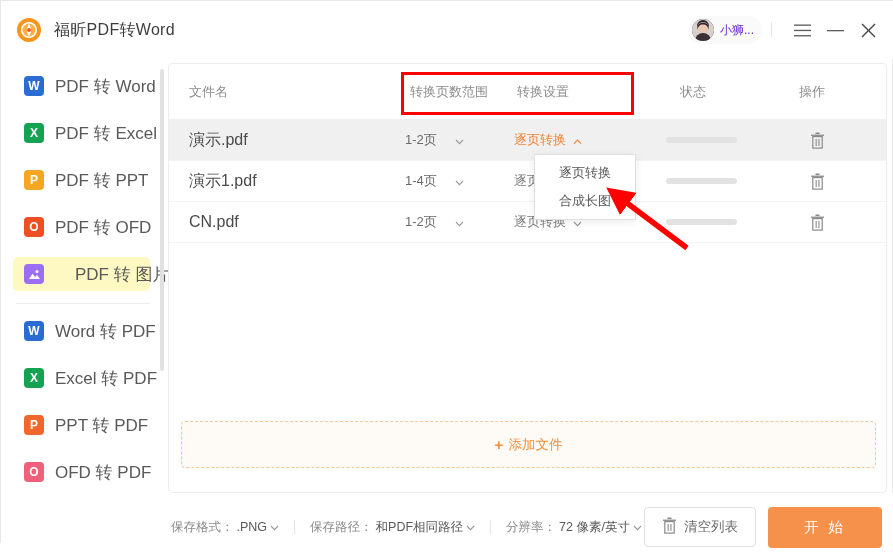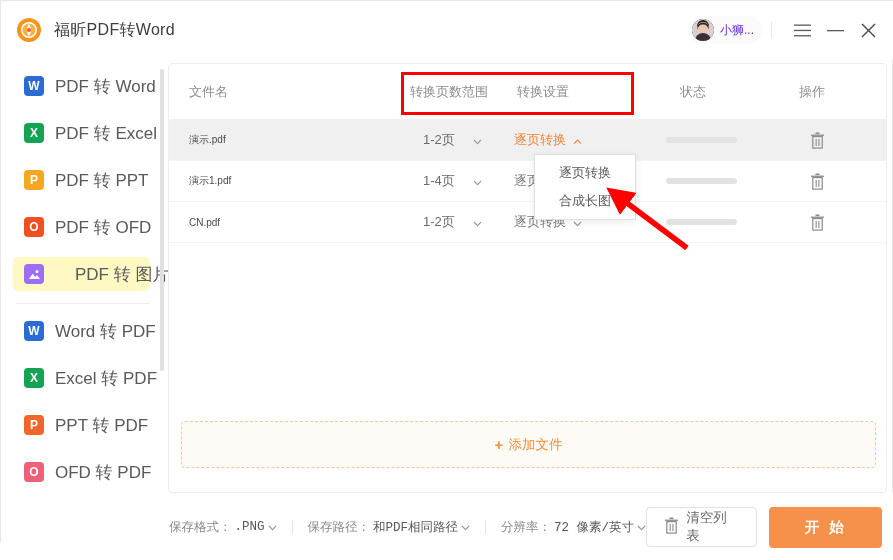--- a/index.html
+++ b/index.html
@@ -153,22 +153,22 @@
   .th-act   { left: 630px; }
 
   .row {
     position: relative;
     height: 41px;
     display: flex; align-items: center;
     border-bottom: 1px solid #f4f4f4;
   }
   .row.selected { background: #f0f0f0; }
   .cell { position: absolute; display: flex; align-items: center; }
-  .c-name  { left: 20px; font-size: 10px; color: #4a4a4a; }
-  .c-range { left: 254px; font-size: 13px; color: #6b6b6b; gap: 18px; }
+  .c-name  { left: 20px; font-size: 16px; color: #4a4a4a; }
+  .c-range { left: 236px; font-size: 13px; color: #6b6b6b; gap: 18px; }
   .c-set   { left: 345px; font-size: 13px; gap: 7px; cursor: pointer; }
   .c-set.active { color: #f08437; }
   .c-set.idle   { color: #7a7a7a; }
   .c-state { left: 497px; }
   .c-act   { left: 641px; cursor: pointer; }
 
   .bar {
     width: 71px; height: 6px;
     border-radius: 3px;
     background: #e2e2e2;
@@ -217,21 +217,21 @@
     display: flex; align-items: center;
   }
   .opt {
     display: flex; align-items: center;
     font-size: 12.5px;
     color: #8a8a8a;
     gap: 3px;
     cursor: pointer;
     white-space: nowrap;
   }
-  .opt .val { color: #595959; font-family: Liberation Mono, monospace; }
+  .opt .val { color: #595959; }
   .opt-sep {
     width: 1px; height: 14px;
     background: #e4e4e4;
     margin: 0 15px;
   }
   .btn-clear {
     margin-left: auto;
     height: 40px;
     padding: 0 17px;
     border: 1px solid #e0e0e0;
@@ -245,21 +245,20 @@
   .btn-start {
     margin-left: 12px; margin-right: 12px;
     width: 114px; height: 41px;
     border-radius: 4px;
     background: #f5914b;
     color: #ffffff;
     font-size: 14.5px;
     letter-spacing: 3px;
     display: flex; align-items: center; justify-content: center;
     cursor: pointer;
-    font-weight: bold;
   }
 
   
   .annot-rect {
     position: absolute;
     left: 400px; top: 71px;
     width: 233px; height: 43px;
     border: 3px solid #ff0000;
     z-index: 50;
     pointer-events: none;

